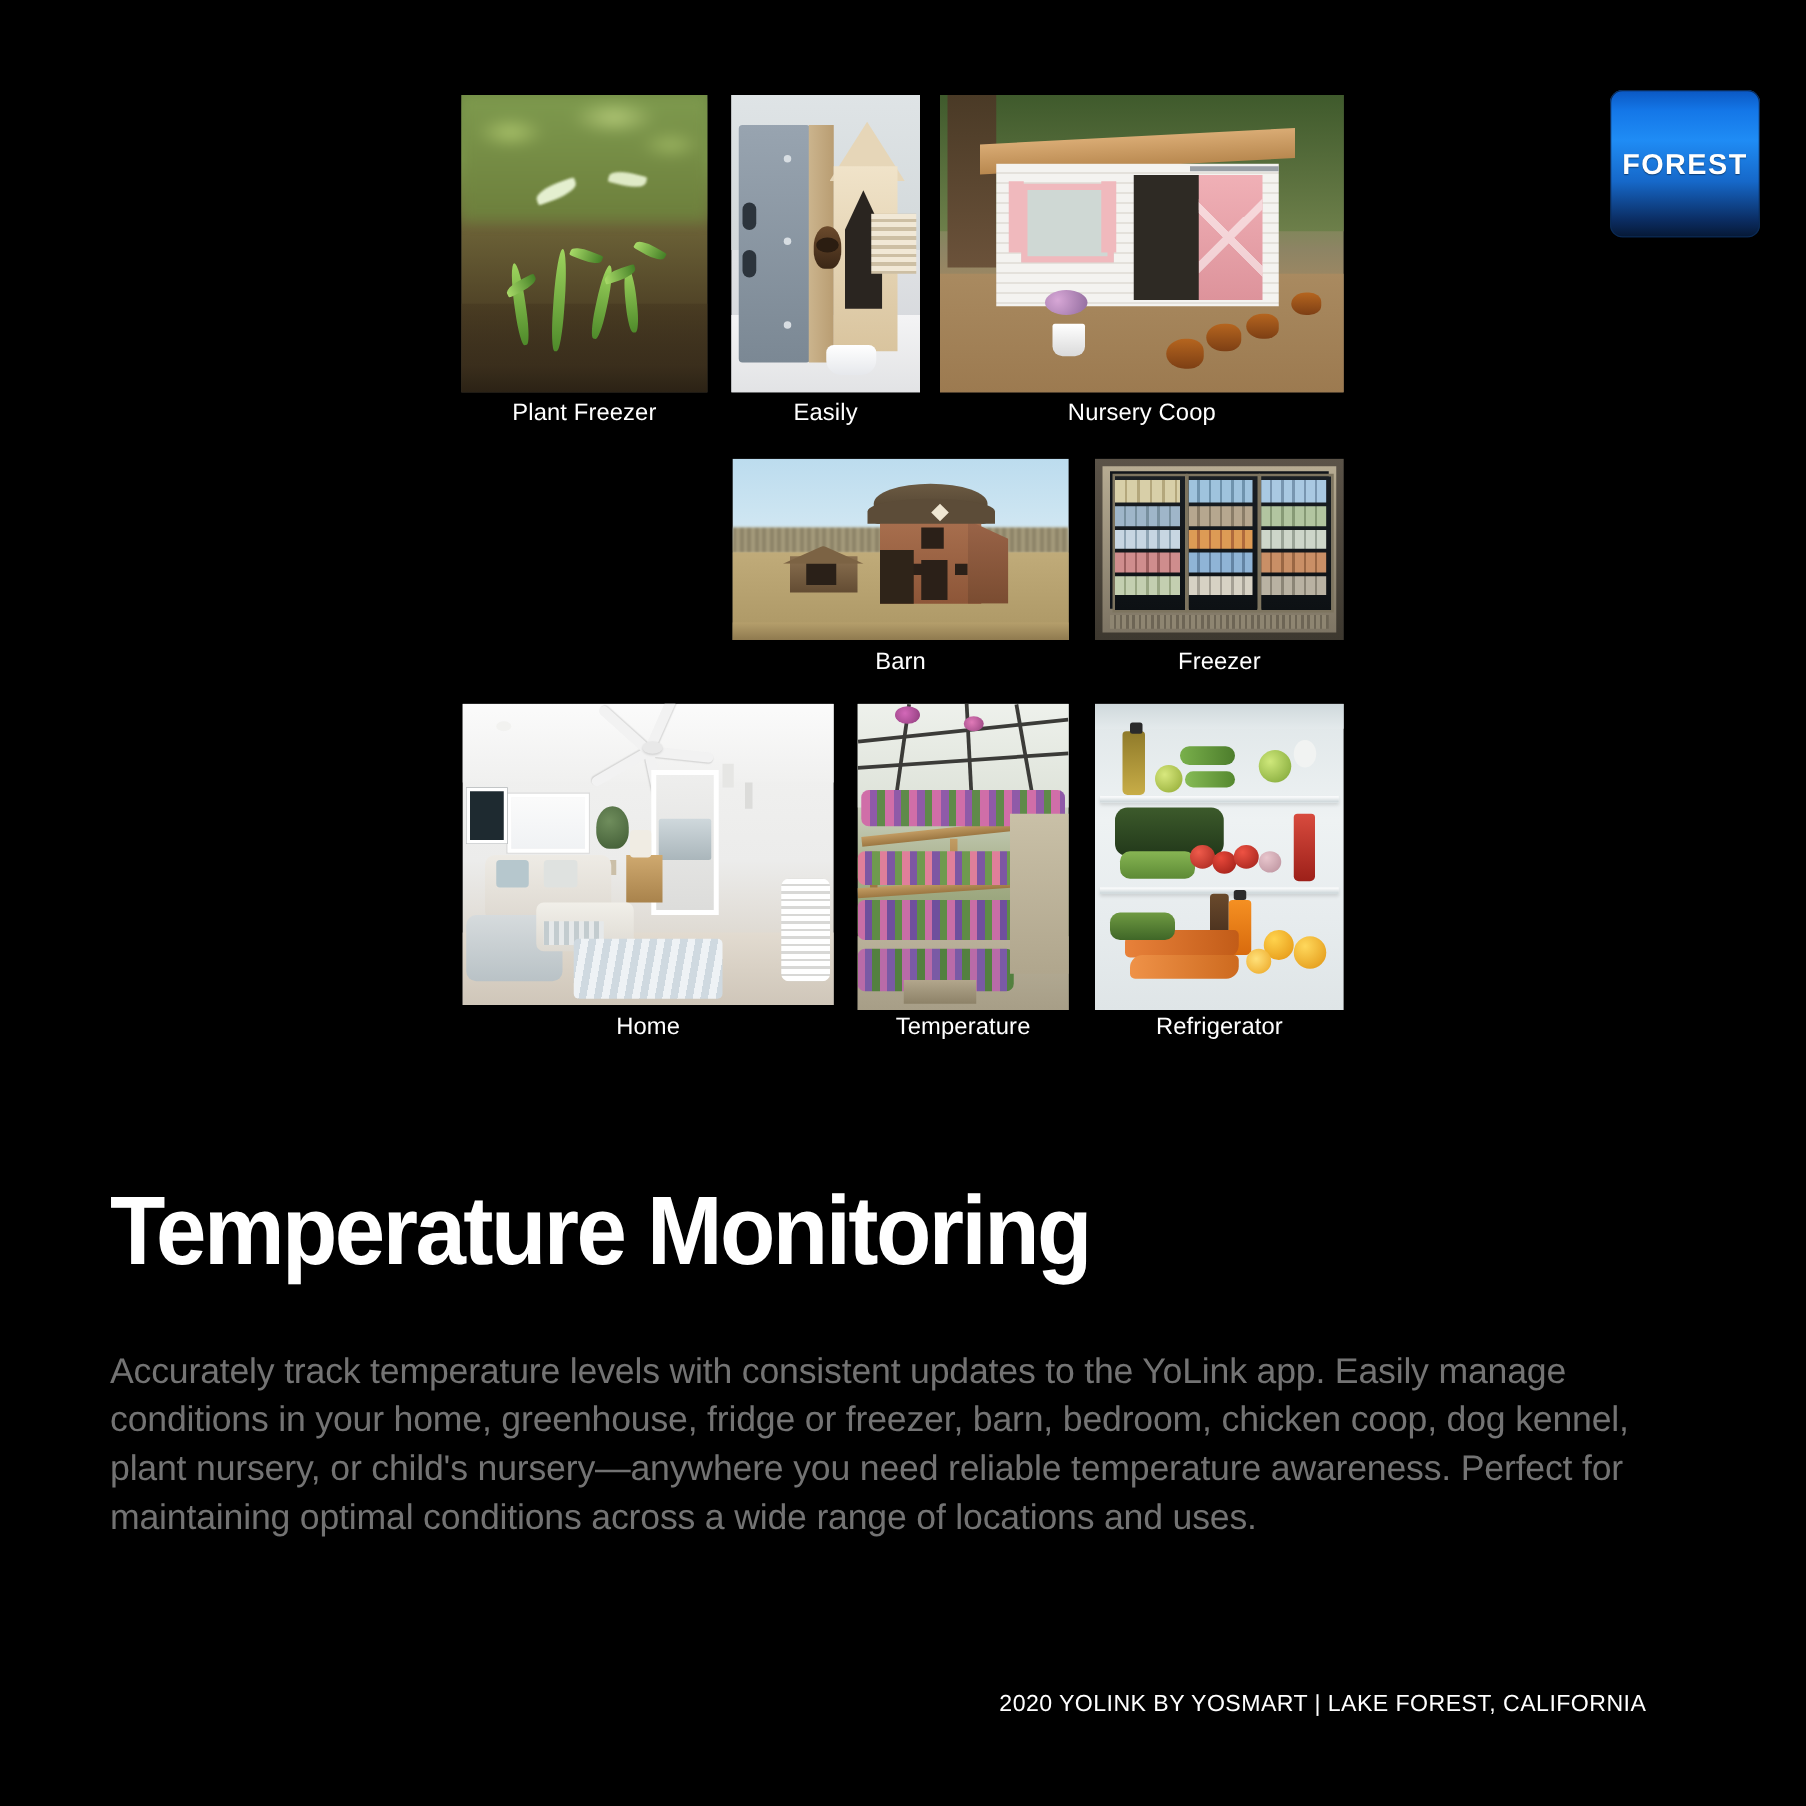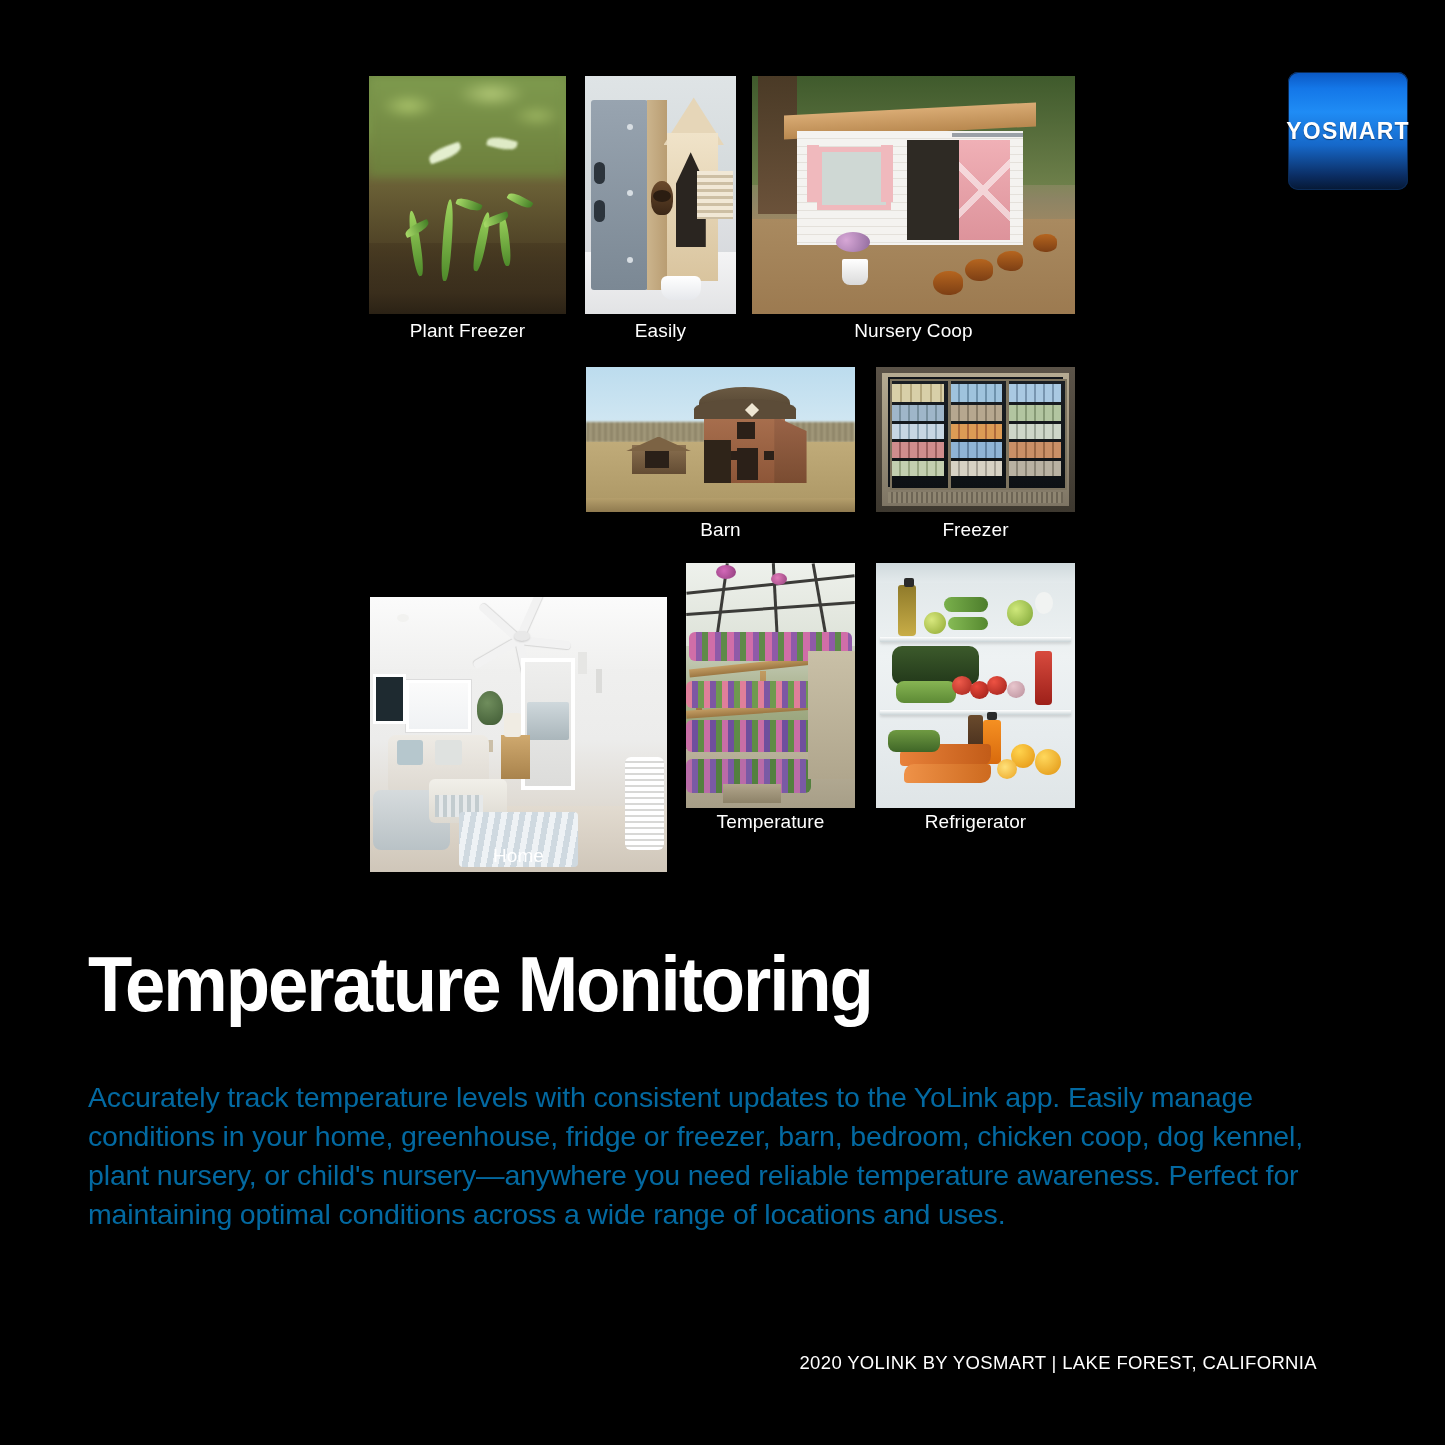--- a/index.html
+++ b/index.html
@@ -156,38 +156,38 @@
     white-space: nowrap;
   }
   .body-copy {
     position: absolute;
     left: 88px;
     top: 1078px;
     width: 1228px;
     font-size: 28.5px;
     line-height: 39px;
     font-weight: 400;
-    color: #0369a1;
+    color: #737373;
     letter-spacing: -0.15px;
   }
   .footer {
     position: absolute;
     right: 128px;
     top: 1352px;
     font-size: 18.5px;
     letter-spacing: .35px;
     color: #ffffff;
     white-space: nowrap;
   }
 </style>
 </head>
 <body>
 
 <div class="logo-wrap">
-  <div class="logo-text">YOSMART</div>
+  <div class="logo-text">FOREST</div>
 </div>
 
 <div class="grid">
 
   <div class="cell" style="left:369px; top:76px; width:197px; height:238px;">
     <div class="thumb">
       <div class="scene sc-nursery">
         <div class="blurtop"></div>
         <div class="soil"></div>
         <div class="sprout" style="left:24%; bottom:16%; height:66px; transform:rotate(-8deg);"></div>
@@ -308,21 +308,21 @@
         <div class="o" style="left:60%; top:26%; width:10px; height:10px; background:#efe6d2; transform:rotate(45deg);"></div>
         <div class="shed" style="left:17%; top:54%; width:20%; height:20%; background:linear-gradient(180deg,#8a7050,#634c33);"></div>
         <div class="o" style="left:15%; top:48%; width:24%; height:10%; background:#7c6344; clip-path:polygon(50% 0,100% 100%,0 100%);"></div>
         <div class="o" style="left:22%; top:58%; width:9%; height:12%; background:#2a2018;"></div>
         <div class="o" style="left:0; bottom:0; right:0; height:10%; background:linear-gradient(180deg,#b59f6c,#8f7a4f);"></div>
       </div>
     </div>
     <div class="caption" style="top:152px;">Barn</div>
   </div>
 
-  <div class="cell" style="left:370px; top:597px; width:297px; height:275px;">
+  <div class="cell" style="left:370px; top:563px; width:297px; height:241px;">
     <div class="thumb">
       <div class="scene sc-home">
         <div class="o" style="left:0; top:0; right:0; height:26%; background:linear-gradient(180deg,#fbfbfb,#f0f0ef);"></div>
         <div class="o" style="left:0; bottom:0; right:0; height:24%; background:linear-gradient(180deg,#e2dbd0,#cfc6b9);"></div>
 
         <div class="blade" style="left:50%; top:14%; width:52px; transform:rotate(6deg);"></div>
         <div class="blade" style="left:50%; top:14%; width:52px; transform:rotate(78deg);"></div>
         <div class="blade" style="left:50%; top:14%; width:52px; transform:rotate(150deg);"></div>
         <div class="blade" style="left:50%; top:14%; width:52px; transform:rotate(222deg);"></div>
         <div class="blade" style="left:50%; top:14%; width:52px; transform:rotate(294deg);"></div>

